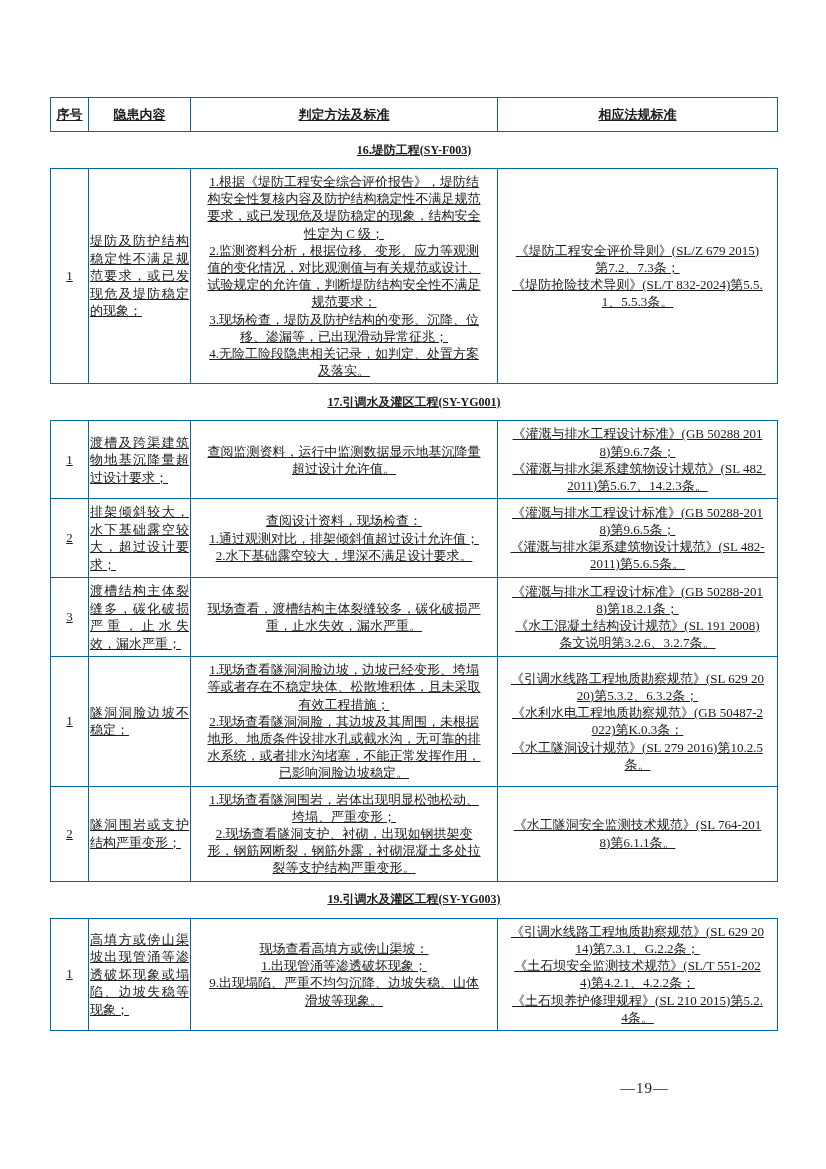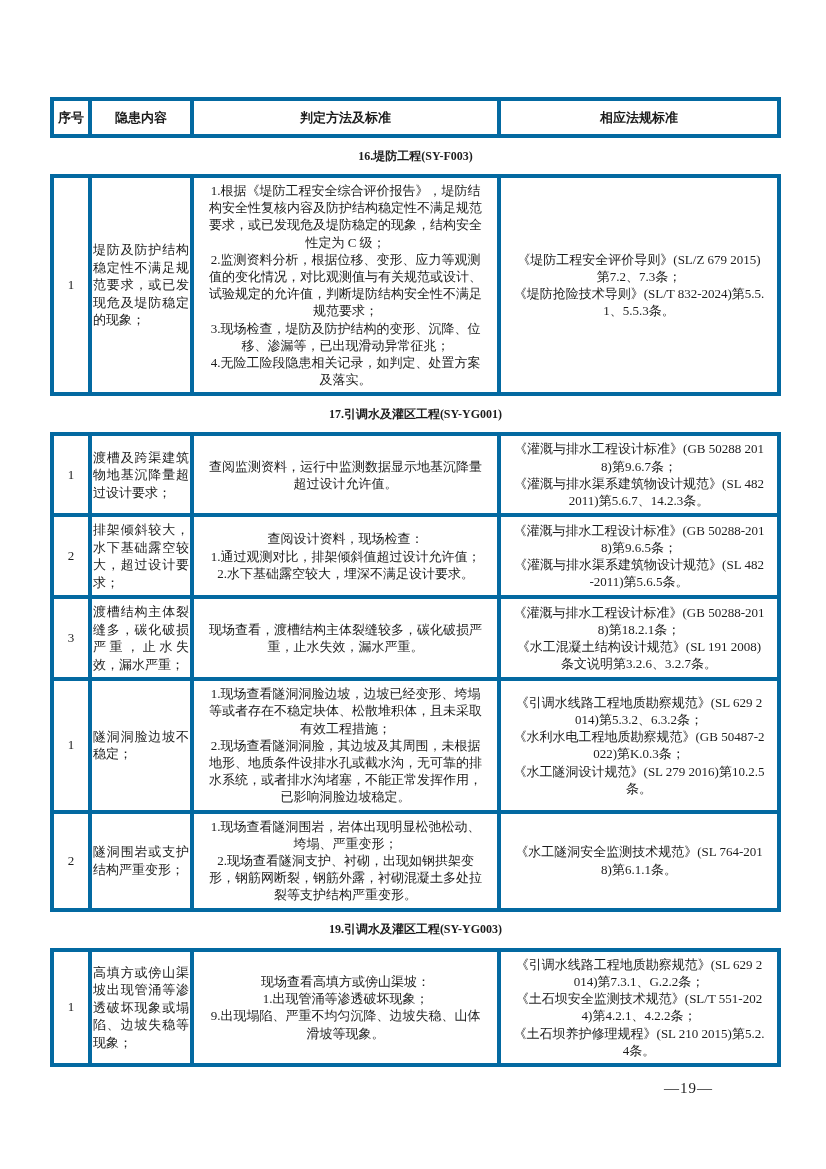--- a/index.html
+++ b/index.html
@@ -10,23 +10,24 @@
     font-family:"Liberation Serif","DejaVu Serif",serif;
     color:#1c1c1c;
   }
   .sheet { position:absolute; inset:0; background:#ffffff; }
 
   table.doc-table {
     position:absolute; left:50px; top:97px; width:727px;
     border-collapse:collapse; table-layout:fixed;
   }
   .doc-table th, .doc-table td {
-    border:4px solid #0369a1;
+    border:1px solid #0369a1;
     vertical-align:middle;
     overflow:hidden;
+    text-decoration:underline;
   }
   .doc-table th {
     font-weight:bold; font-size:13px; height:29px; text-align:center;
     padding:2px 2px;
   }
   tr.sec td {
     border-left:none; border-right:none;
     font-weight:bold; font-size:12px; text-align:center;
     height:32px; padding:2px;
   }
@@ -34,21 +35,21 @@
   td.hazard-cell {
     font-size:13px; line-height:17.5px; padding:4px 1px;
     text-align:justify; text-justify:inter-character;
   }
   td.method-cell, td.reg-cell {
     font-size:13px; line-height:17.2px; padding:4px 12px;
     white-space:pre-wrap; text-align:center;
     word-break:break-all;
   }
   .page-num {
-    position:absolute; left:664px; top:1080px;
+    position:absolute; left:620px; top:1080px;
     font-size:15px; letter-spacing:1px; color:#1c1c1c;
   }
 </style>
 </head>
 <body>
 
 <div class="sheet">
 
   <table class="doc-table">
     <colgroup>
@@ -105,21 +106,21 @@
       <td class="method-cell">现场查看，渡槽结构主体裂缝较多，碳化破损严重，止水失效，漏水严重。</td>
       <td class="reg-cell">《灌溉与排水工程设计标准》(GB 50288-2018)第18.2.1条；
 《水工混凝土结构设计规范》(SL 191 2008)条文说明第3.2.6、3.2.7条。</td>
     </tr>
 
     <tr style="height:101px">
       <td class="no-cell">1</td>
       <td class="hazard-cell">隧洞洞脸边坡不稳定；</td>
       <td class="method-cell">1.现场查看隧洞洞脸边坡，边坡已经变形、垮塌等或者存在不稳定块体、松散堆积体，且未采取有效工程措施；
 2.现场查看隧洞洞脸，其边坡及其周围，未根据地形、地质条件设排水孔或截水沟，无可靠的排水系统，或者排水沟堵塞，不能正常发挥作用，已影响洞脸边坡稳定。</td>
-      <td class="reg-cell">《引调水线路工程地质勘察规范》(SL 629 2014)第5.3.2、6.3.2条；
+      <td class="reg-cell">《引调水线路工程地质勘察规范》(SL 629 2020)第5.3.2、6.3.2条；
 《水利水电工程地质勘察规范》(GB 50487-2022)第K.0.3条；
 《水工隧洞设计规范》(SL 279 2016)第10.2.5条。</td>
     </tr>
     <tr style="height:90px">
       <td class="no-cell">2</td>
       <td class="hazard-cell">隧洞围岩或支护结构严重变形；</td>
       <td class="method-cell">1.现场查看隧洞围岩，岩体出现明显松弛松动、垮塌、严重变形；
 2.现场查看隧洞支护、衬砌，出现如钢拱架变形，钢筋网断裂，钢筋外露，衬砌混凝土多处拉裂等支护结构严重变形。</td>
       <td class="reg-cell">《水工隧洞安全监测技术规范》(SL 764-2018)第6.1.1条。</td>
     </tr>

